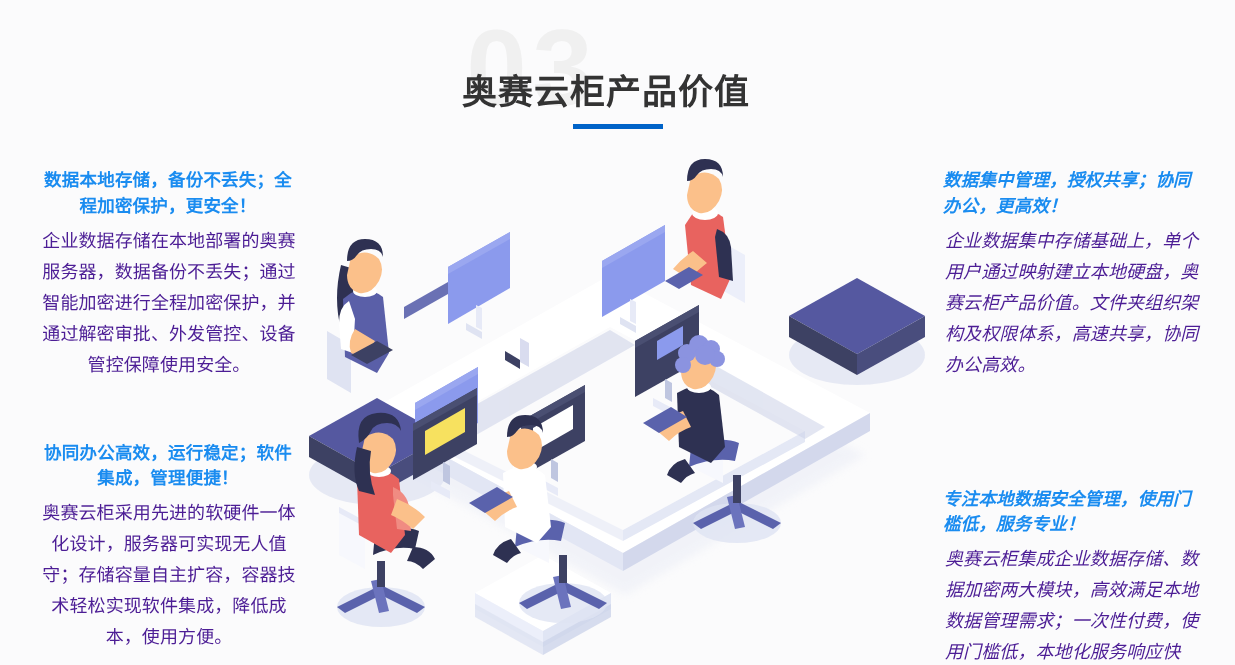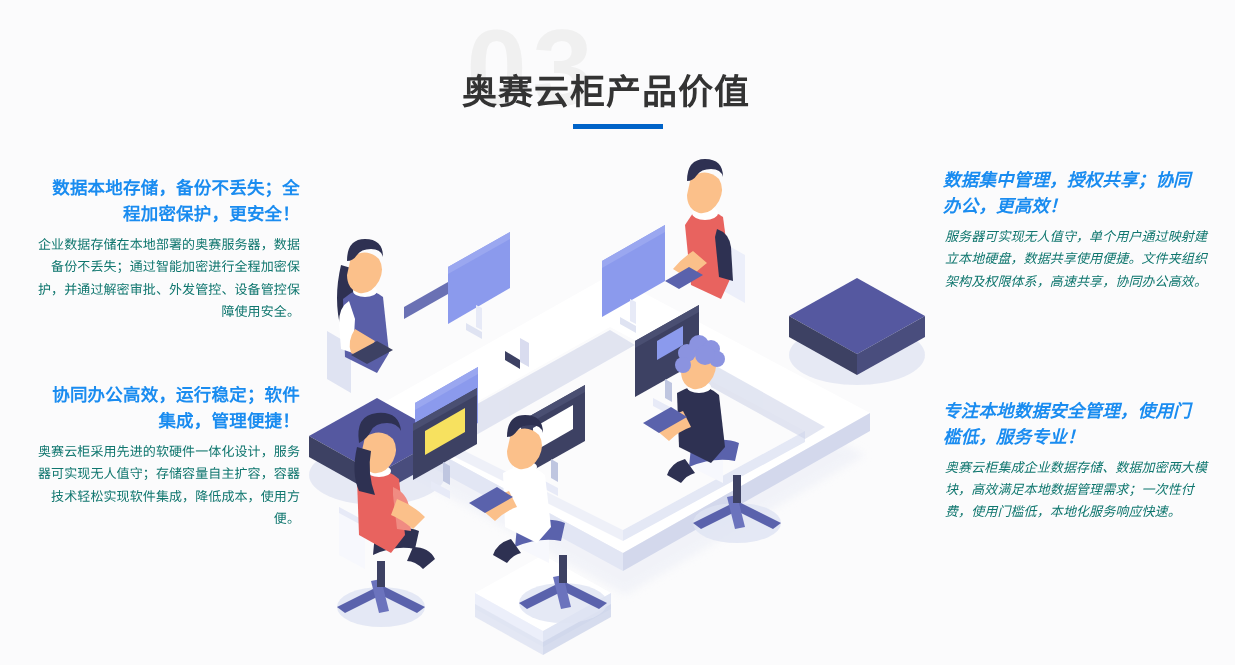--- a/index.html
+++ b/index.html
@@ -59,36 +59,36 @@
     height: 5px;
     background: #0063c8;
   }
 
   
   .col {
     position: absolute;
     width: 268px;
     top: 168px;
   }
-  .col-left  { left: 32px;  text-align: right; margin-top: 8px; }
+  .col-left  { left: 32px;  text-align: center; }
   .col-right { right: 28px; text-align: left; font-style: italic; }
 
   .feature + .feature { margin-top: 52px; }
 
   .feature-title {
     color: #1a8cf0;
     font-size: 17.5px;
     font-weight: 700;
     line-height: 1.48;
     margin: 0 0 6px 4px;
     letter-spacing: 0.2px;
   }
   .feature-body {
-    color: #0f766e;
-    font-size: 13px;
+    color: #4c1d95;
+    font-size: 18px;
     line-height: 1.72;
     margin: 0 0 0 6px;
     letter-spacing: 0.1px;
   }
 
   
   .col-left  .feature:nth-child(2)  { margin-top: 60px; }
   .col-right .feature:nth-child(2)  { margin-top: 106px; }
 
   
@@ -117,21 +117,21 @@
   </div>
   <div class="feature">
     <div class="feature-title">协同办公高效，运行稳定；软件集成，管理便捷！</div>
     <div class="feature-body">奥赛云柜采用先进的软硬件一体化设计，服务器可实现无人值守；存储容量自主扩容，容器技术轻松实现软件集成，降低成本，使用方便。</div>
   </div>
 </div>
 
 <div class="col col-right">
   <div class="feature">
     <div class="feature-title">数据集中管理，授权共享；协同办公，更高效！</div>
-    <div class="feature-body">服务器可实现无人值守，单个用户通过映射建立本地硬盘，数据共享使用便捷。文件夹组织架构及权限体系，高速共享，协同办公高效。</div>
+    <div class="feature-body">企业数据集中存储基础上，单个用户通过映射建立本地硬盘，奥赛云柜产品价值。文件夹组织架构及权限体系，高速共享，协同办公高效。</div>
   </div>
   <div class="feature">
     <div class="feature-title">专注本地数据安全管理，使用门槛低，服务专业！</div>
     <div class="feature-body">奥赛云柜集成企业数据存储、数据加密两大模块，高效满足本地数据管理需求；一次性付费，使用门槛低，本地化服务响应快速。</div>
   </div>
 </div>
 
 <div class="illustration">
 <svg viewBox="0 0 625 500" xmlns="http://www.w3.org/2000/svg">
   <defs>

